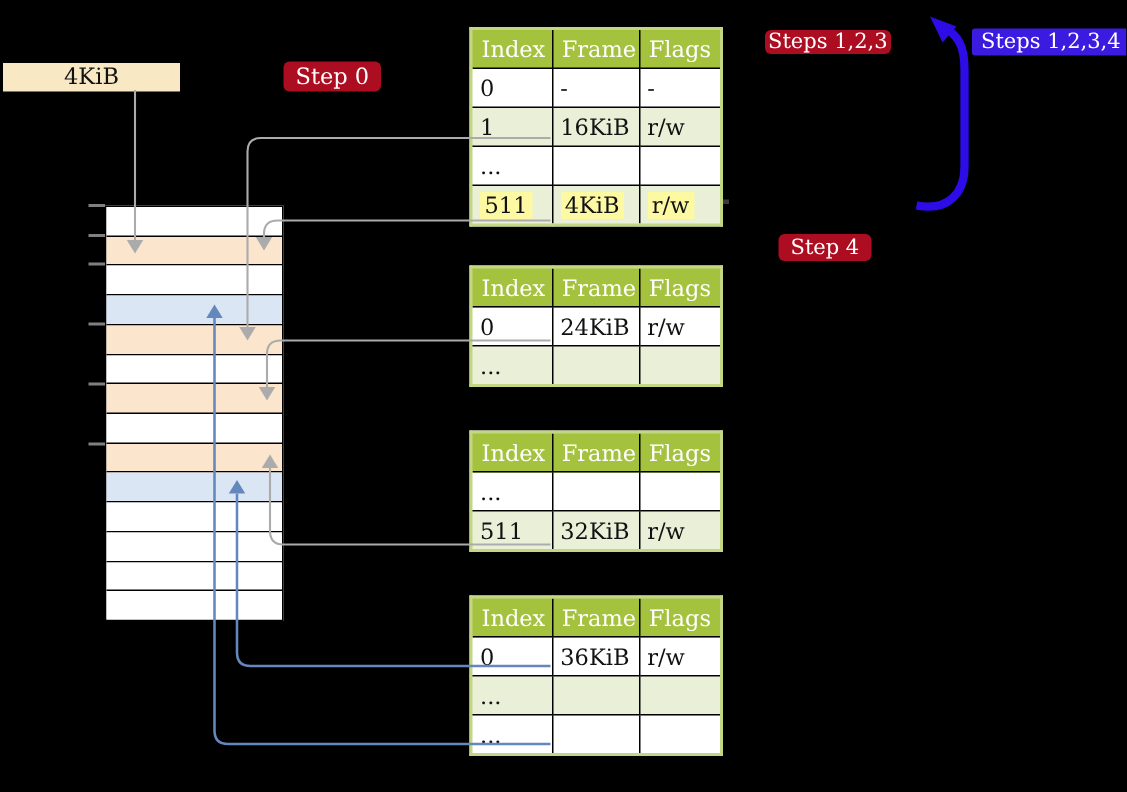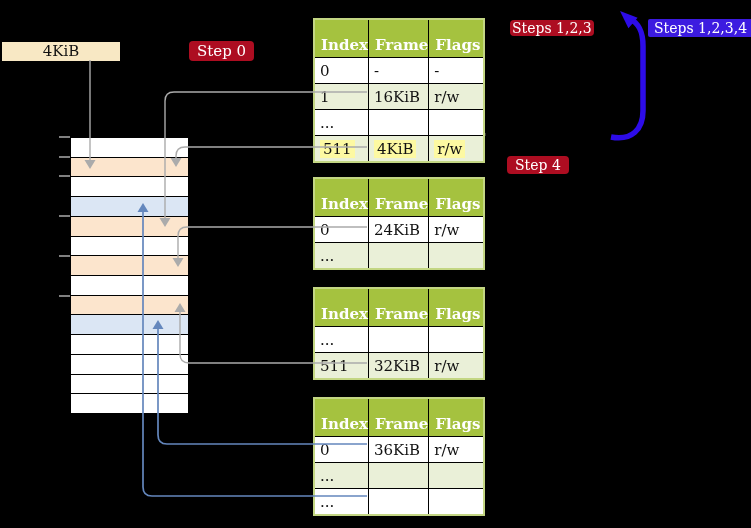--- a/index.html
+++ b/index.html
@@ -10,39 +10,39 @@
   .pagesize-label{position:absolute;left:2px;top:42px;width:118px;height:19px;
     background:var(--c-label_wheat);color:#111;font-size:15px;line-height:19px;text-align:center;}
 
   
   .badge{position:absolute;color:#fff;border-radius:4px;white-space:nowrap;}
   .badge.red{background:var(--c-badge_red);}
   .badge.blue{background:var(--c-badge_blue);border-radius:2px;}
   .badge-step0{left:189px;top:41px;font-size:15px;padding:1px 8px;}
   .badge-steps123{left:510px;top:20px;font-size:14px;padding:0 2px;}
   .badge-steps1234{left:648px;top:19px;font-size:14px;padding:1px 6px;}
-  .badge-step4{left:507px;top:156px;font-size:14px;padding:1px 8px;text-align:center;}
+  .badge-step4{left:519px;top:156px;font-size:14px;padding:1px 8px;text-align:center;}
 
   
   .memory-strip{position:absolute;left:70px;top:137px;width:119px;height:277px;
     border:1px solid #000;box-sizing:border-box;display:flex;flex-direction:column;background:#fff;}
   .mem-row{flex:1;border-bottom:1px solid #000;}
   .mem-row:last-child{border-bottom:none;}
   .fill-white{background:var(--c-mem_white);}
   .fill-peach{background:var(--c-mem_peach);}
   .fill-blue{background:var(--c-mem_blue);}
   .tick{position:absolute;left:59px;width:11px;height:2px;background:var(--c-tick_gray);}
 
   .stray-mark{position:absolute;left:481px;top:133px;width:5px;height:3px;background:#3a3a3a;}
 
   
   .ptable{position:absolute;border-collapse:collapse;table-layout:fixed;background:#fff;
     font-size:15px;color:#111;border:2px solid var(--c-table_border_green);}
-  .ptable th{background:var(--c-table_header_green);color:#fff;font-weight:bold;text-align:left;
-    padding:12px 0 0 6px;border:1px solid #000;height:25px;font-size:15px;}
+  .ptable th{background:var(--c-table_header_green);color:#fff;font-weight:normal;text-align:left;
+    padding:0 0 0 6px;border:1px solid #000;height:25px;font-size:15px;}
   .ptable td{border:1px solid #000;height:25px;padding:0 0 0 5px;vertical-align:middle;}
   .ptable tbody tr:nth-child(even) td{background:var(--c-row_pale_green);}
   .ptable .hl{background:var(--c-highlight_yellow);padding:0 3px;}
   .t1{left:313px;top:18px;}
   .t2{left:313px;top:177px;}
   .t3{left:313px;top:287px;}
   .t4{left:313px;top:397px;}
 
   
   .overlay{position:absolute;left:0;top:0;pointer-events:none;}

